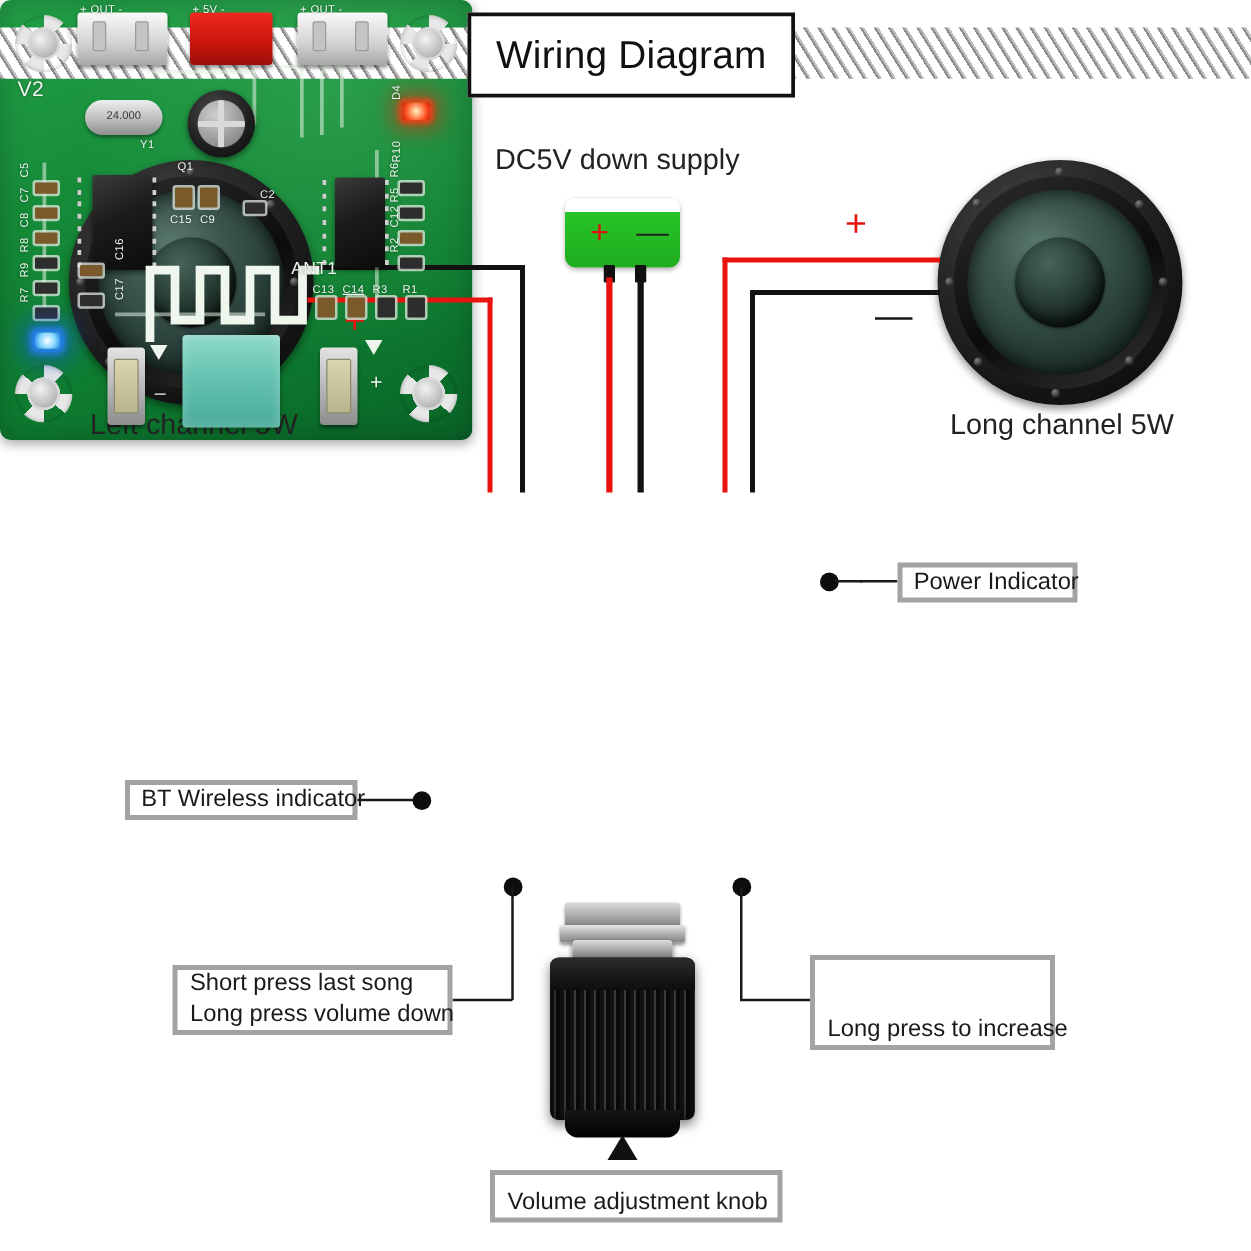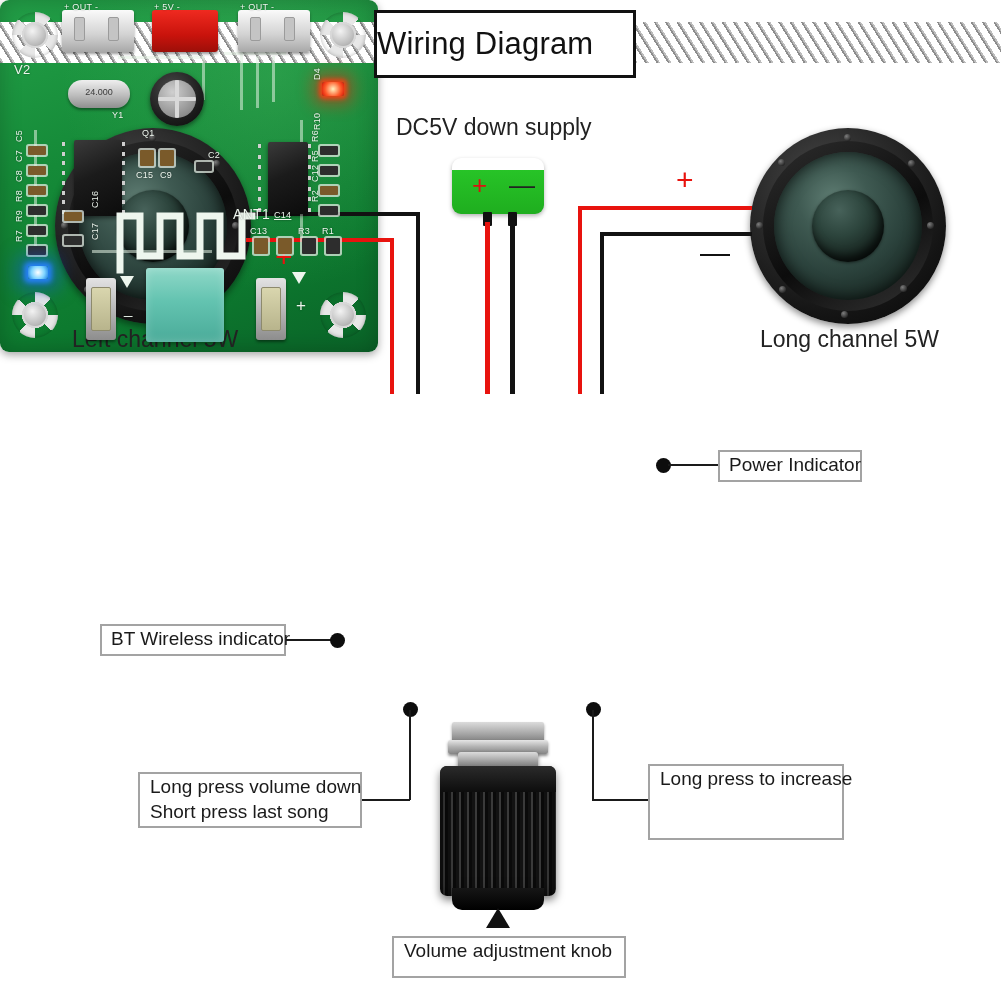--- a/index.html
+++ b/index.html
@@ -8,26 +8,26 @@
   .abs{position:absolute;}
 
   
   #hatch-band{left:0;top:22px;width:1001px;height:41px;
     background:repeating-linear-gradient(58deg,
       #8d8d8d 0px,#8d8d8d 1.6px,
       #bdbdbd 1.6px,#bdbdbd 3.2px,
       #ffffff 3.2px,#ffffff 9.6px);
   }
   #title-box{left:374px;top:10px;width:256px;height:62px;background:#fff;
-    border:3px solid #111;display:flex;align-items:center;}
+    border:3px solid #111;display:flex;align-items:center;justify-content:center;}
   #title-box .t{font-size:31px;letter-spacing:.2px;color:#111;}
 
   
-  .callout{background:#fff;border:2px solid #a3a3a3;box-sizing:border-box;
-    display:flex;flex-direction:column;justify-content:flex-start;}
+  .callout{background:#fff;border:4px solid #a3a3a3;box-sizing:border-box;
+    display:flex;flex-direction:column;justify-content:flex-end;}
   .callout .ln{font-size:19px;line-height:25px;white-space:pre;color:#1a1a1a;}
   .lead{background:#1a1a1a;}
   .dot{background:#0d0d0d;border-radius:50%;}
 
   
   .plain{font-size:23px;color:#222;white-space:nowrap;}
 
   
   .spk{border-radius:50%;}
   .spk-rim{background:
@@ -199,21 +199,21 @@
 <div class="abs w wb" style="left:600px;top:232px;width:4px;height:162px;"></div>
 <div class="abs" style="left:700px;top:243px;font-size:30px;color:#111;line-height:20px;">—</div>
 
 <div id="pcb">
 
   <div class="mhole" style="left:12px;top:12px;"></div>
   <div class="mhole" style="left:320px;top:12px;"></div>
   <div class="mhole" style="left:12px;top:292px;"></div>
   <div class="mhole" style="left:320px;top:292px;"></div>
 
-  <div class="silk" style="left:14px;top:62px;font-size:13px;">V2</div>
+  <div class="silk" style="left:14px;top:62px;font-size:17px;">V2</div>
 
   <div class="trace" style="left:118px;top:56px;width:86px;height:3px;"></div>
   <div class="trace" style="left:202px;top:56px;width:3px;height:44px;"></div>
   <div class="trace" style="left:224px;top:52px;width:62px;height:3px;"></div>
   <div class="trace" style="left:240px;top:52px;width:3px;height:58px;"></div>
   <div class="trace" style="left:256px;top:56px;width:3px;height:52px;"></div>
   <div class="trace" style="left:272px;top:56px;width:3px;height:46px;"></div>
   <div class="trace" style="left:34px;top:130px;width:3px;height:116px;"></div>
   <div class="trace" style="left:300px;top:120px;width:3px;height:118px;"></div>
   <div class="trace" style="left:92px;top:250px;width:120px;height:3px;"></div>
@@ -318,21 +318,21 @@
   <div class="smd b" style="left:320px;top:166px;width:18px;height:9px;"></div>
   <div class="silk" style="left:310px;top:162px;transform:rotate(-90deg);transform-origin:left top;">R5</div>
   <div class="smd" style="left:320px;top:186px;width:18px;height:9px;"></div>
   <div class="silk" style="left:310px;top:182px;transform:rotate(-90deg);transform-origin:left top;">C12</div>
   <div class="smd b" style="left:320px;top:206px;width:18px;height:9px;"></div>
   <div class="silk" style="left:310px;top:202px;transform:rotate(-90deg);transform-origin:left top;">R2</div>
 
   <div class="smd" style="left:254px;top:238px;width:14px;height:16px;"></div>
   <div class="silk" style="left:250px;top:226px;">C13</div>
   <div class="smd" style="left:278px;top:238px;width:14px;height:16px;"></div>
-  <div class="silk" style="left:274px;top:210px;text-decoration:underline;">C14</div>
+  <div class="silk" style="left:274px;top:226px;text-decoration:underline;">C14</div>
   <div class="smd b" style="left:302px;top:238px;width:14px;height:16px;"></div>
   <div class="silk" style="left:298px;top:226px;">R3</div>
   <div class="smd b" style="left:326px;top:238px;width:14px;height:16px;"></div>
   <div class="silk" style="left:322px;top:226px;">R1</div>
 
   <svg id="ant" viewBox="0 0 140 62">
     <path d="M4 4 L4 58 M4 4 L24 4 M24 4 L24 44 M24 44 L44 44 M44 44 L44 4
              M44 4 L64 4 M64 4 L64 44 M64 44 L84 44 M84 44 L84 4 M84 4 L104 4
              M104 4 L104 44 M104 44 L126 44 M126 44 L126 4 M126 4 L136 4" stroke="#eef6ee" stroke-width="7" fill="none" stroke-linecap="square"></path>
   </svg>
@@ -368,22 +368,22 @@
 <div class="abs callout" style="left:100px;top:624px;width:186px;height:32px;padding:0 9px;">
   <div class="ln">BT Wireless indicator</div>
 </div>
 <div class="abs lead" style="left:286px;top:639px;width:52px;height:2px;"></div>
 <div class="abs dot" style="left:330px;top:633px;width:15px;height:15px;"></div>
 
 <div class="abs dot" style="left:403px;top:702px;width:15px;height:15px;"></div>
 <div class="abs lead" style="left:409px;top:710px;width:2px;height:90px;"></div>
 <div class="abs lead" style="left:362px;top:799px;width:48px;height:2px;"></div>
 <div class="abs callout" style="left:138px;top:772px;width:224px;height:56px;padding:0 10px;">
+  <div class="ln">Short press last song</div>
   <div class="ln">Long press volume down</div>
-  <div class="ln">Short press last song</div>
 </div>
 
 <div class="abs dot" style="left:586px;top:702px;width:15px;height:15px;"></div>
 <div class="abs lead" style="left:592px;top:710px;width:2px;height:90px;"></div>
 <div class="abs lead" style="left:592px;top:799px;width:56px;height:2px;"></div>
 <div class="abs callout" style="left:648px;top:764px;width:196px;height:76px;padding:0 10px;">
   <div class="ln">Long press to increase</div>
 </div>
 
 <div class="abs callout" style="left:392px;top:936px;width:234px;height:42px;padding:0 10px;">

